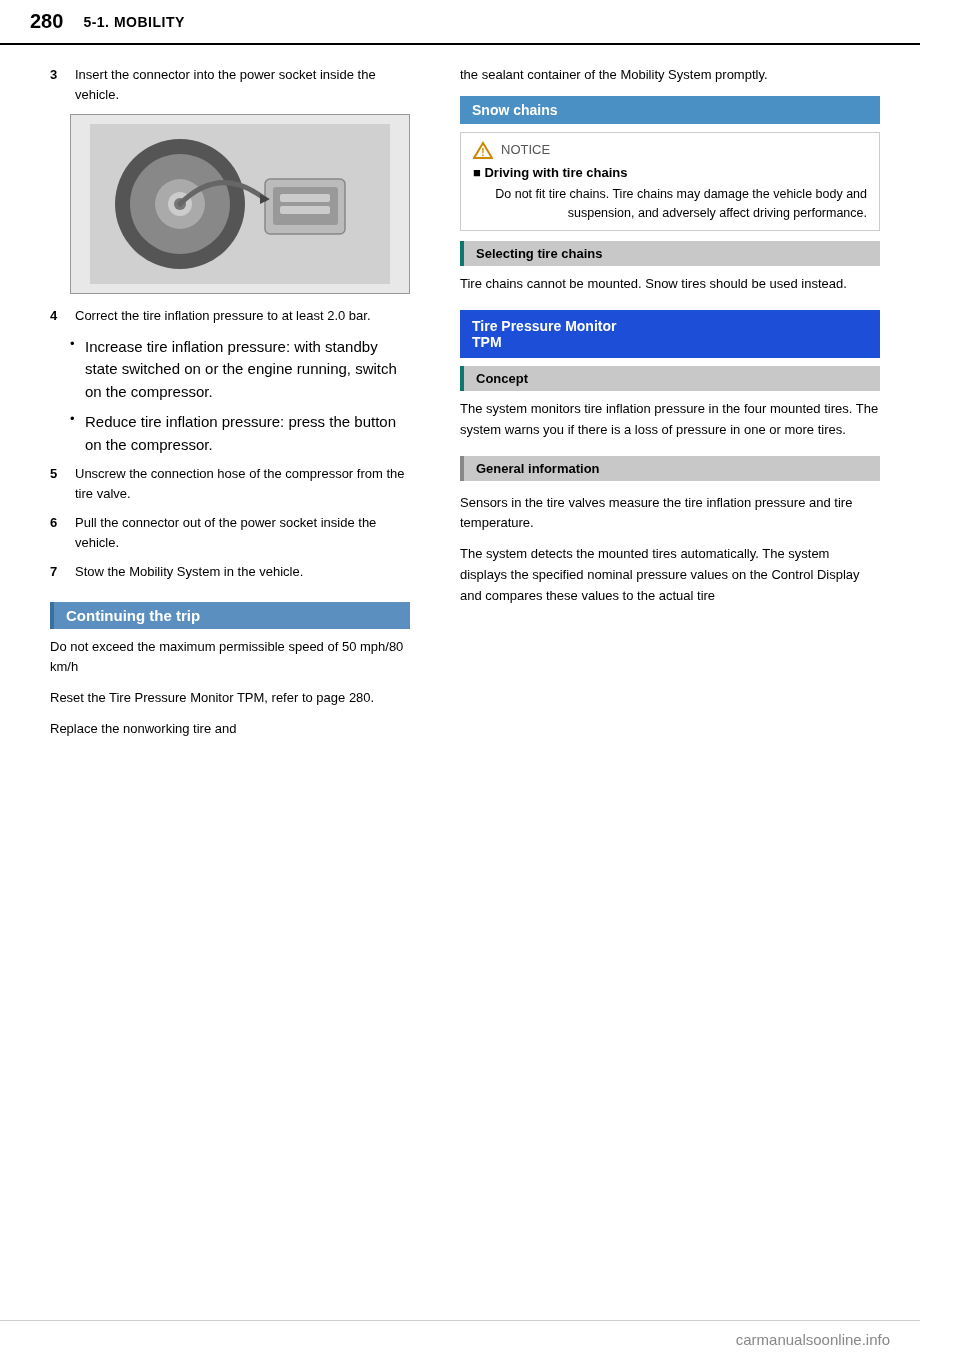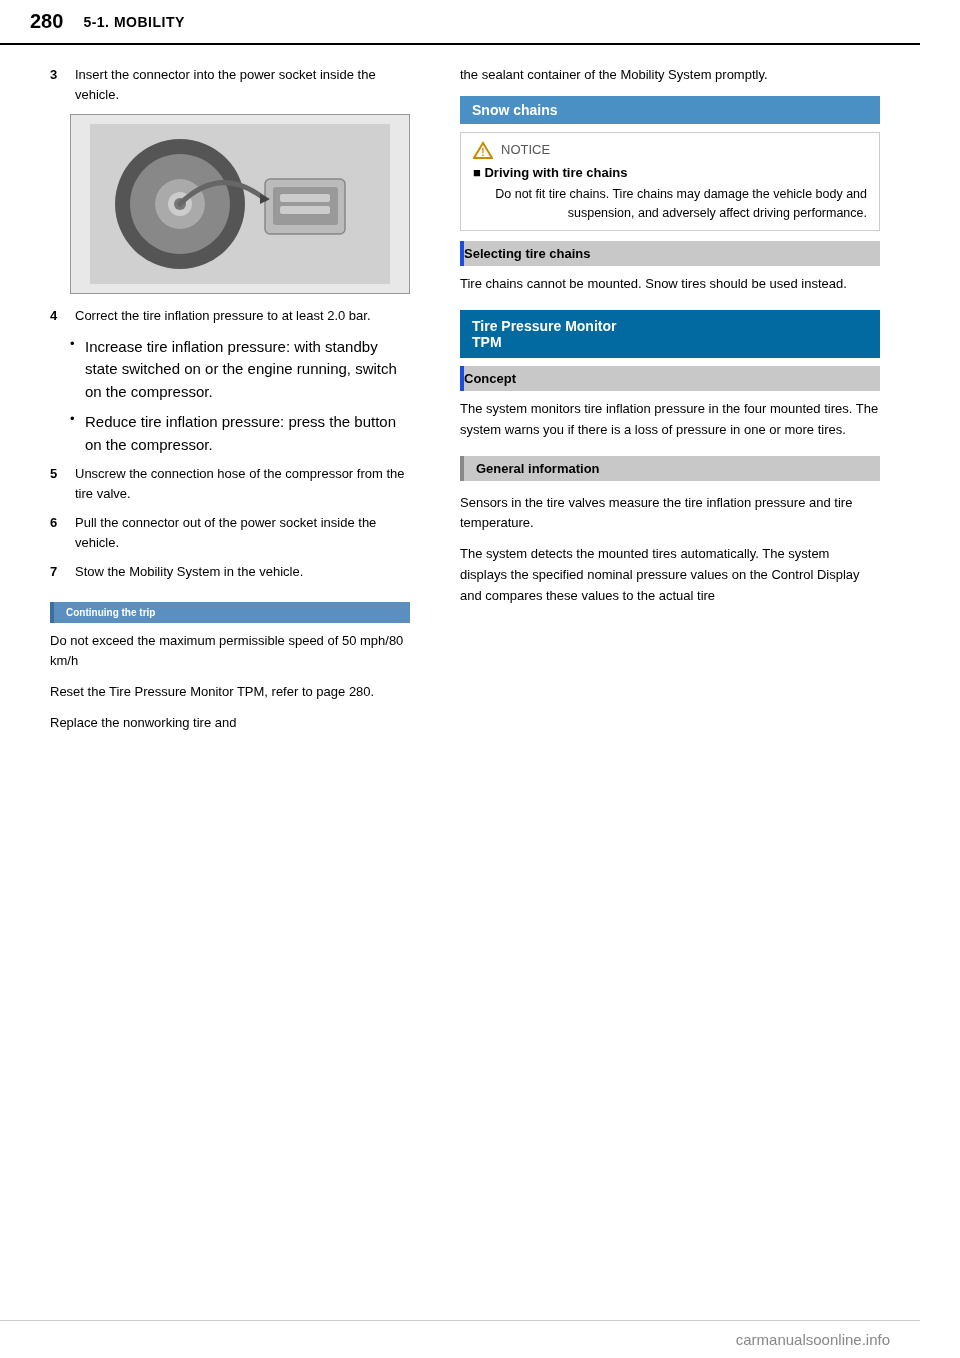--- a/index.html
+++ b/index.html
@@ -161,50 +161,50 @@
     .notice-text {
       font-size: 12.5px;
       line-height: 1.5;
       color: #000;
       text-align: right;
     }
 
     
     .subsection-header {
       background: #c8c8c8;
-      padding: 5px 0;
-      font-size: 13px;
-      font-weight: bold;
-      margin-bottom: 8px;
-      border-left: 4px solid #1d4ed8;
+      padding: 5px 12px;
+      font-size: 13px;
+      font-weight: bold;
+      margin-bottom: 8px;
+      border-left: 4px solid #0f766e;
     }
 
     .section-text {
       font-size: 13px;
       line-height: 1.6;
       margin-bottom: 10px;
     }
 
     
     .tpm-header {
-      background: #0369a1;
+      background: #1d4ed8;
       color: #fff;
       padding: 8px 12px;
       font-size: 14px;
       font-weight: bold;
       margin-bottom: 8px;
       margin-top: 15px;
     }
 
     
     .continuing-header {
       background: #5a8fc0;
       color: #fff;
       padding: 5px 12px;
-      font-size: 10px;
+      font-size: 15px;
       font-weight: bold;
       margin-bottom: 8px;
       border-left: 4px solid #3a6fa0;
     }
 
     .general-info-header {
       background: #c8c8c8;
       padding: 5px 12px;
       font-size: 13px;
       font-weight: bold;

